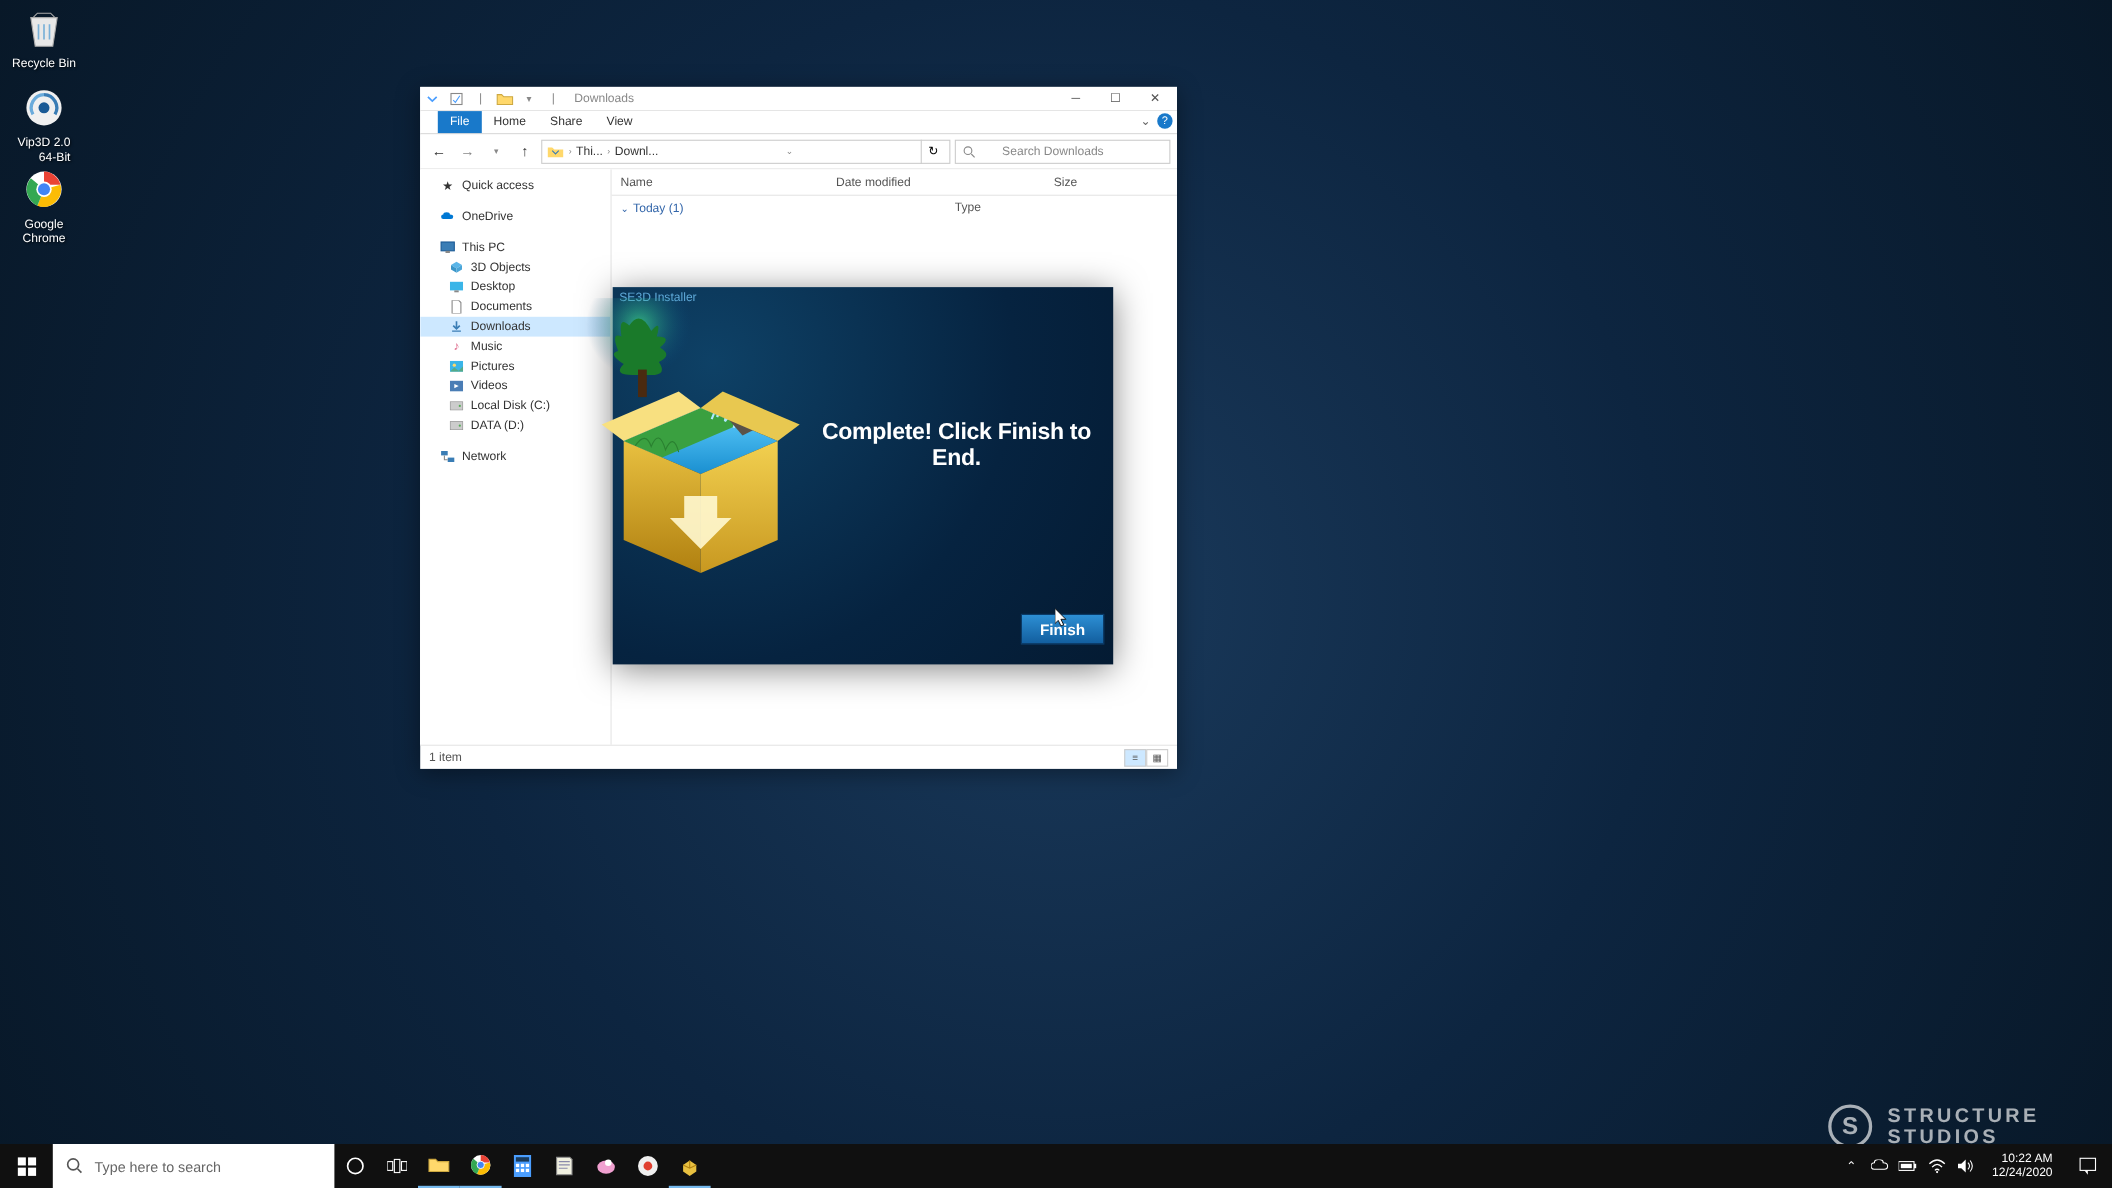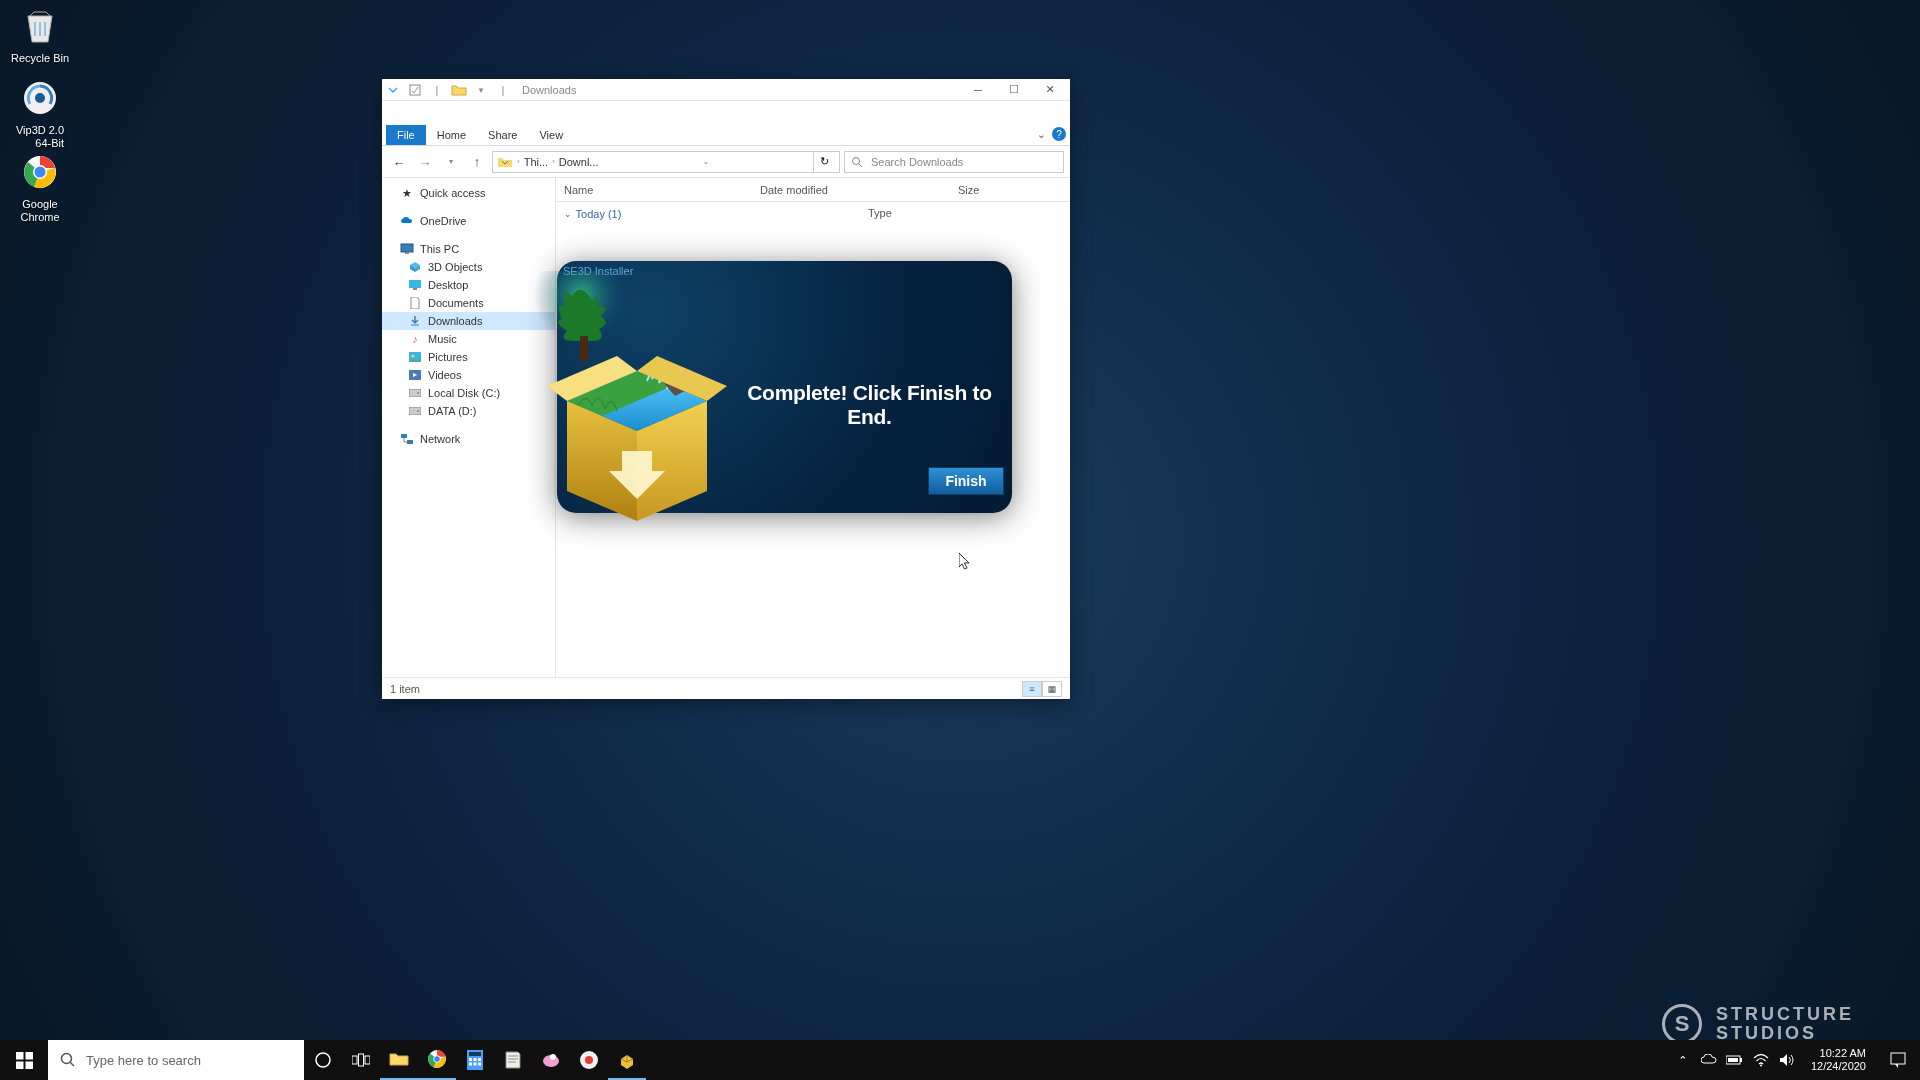--- a/index.html
+++ b/index.html
@@ -12,34 +12,34 @@
 
     
     .explorer { position: absolute; left: 382px; top: 79px; width: 688px; height: 620px; background: #fff; box-shadow: 0 4px 20px rgba(0,0,0,0.4); display: flex; flex-direction: column; }
     .titlebar { height: 22px; background: #fff; display: flex; align-items: center; padding: 0 2px; border-bottom: 1px solid #e5e5e5; }
     .titlebar-left { display: flex; align-items: center; gap: 4px; flex: 1; }
     .qat-icon { width: 18px; height: 18px; display: flex; align-items: center; justify-content: center; font-size: 11px; color: #4a9eff; }
     .title-text { font-size: 11px; color: #888; margin-left: 6px; }
     .win-controls { display: flex; }
     .win-btn { width: 36px; height: 22px; display: flex; align-items: center; justify-content: center; font-size: 11px; color: #555; cursor: pointer; }
 
-    .ribbon-tabs { height: 21px; background: #fff; display: flex; align-items: flex-end; padding-left: 4px; border-bottom: 1px solid #d9d9d9; position: relative; margin-top: 24px; }
+    .ribbon-tabs { height: 21px; background: #fff; display: flex; align-items: flex-end; padding-left: 16px; border-bottom: 1px solid #d9d9d9; position: relative; }
     .ribbon-tab { padding: 3px 10px; font-size: 11px; color: #333; cursor: pointer; border: 1px solid transparent; }
     .ribbon-tab.active { background: #1979ca; color: #fff; }
     .ribbon-right { position: absolute; right: 4px; top: 2px; display: flex; gap: 6px; align-items: center; }
     .ribbon-right span { font-size: 11px; cursor: pointer; }
 
     .nav-bar { height: 32px; background: #fff; display: flex; align-items: center; padding: 0 6px; gap: 4px; border-bottom: 1px solid #e5e5e5; }
     .nav-arrow { width: 22px; height: 22px; display: flex; align-items: center; justify-content: center; color: #888; cursor: pointer; border-radius: 2px; font-size: 13px; }
     .nav-arrow.enabled { color: #333; }
     .addr-bar { flex: 1; height: 22px; border: 1px solid #ccc; display: flex; align-items: center; padding: 0 4px; font-size: 11px; gap: 4px; background: #fff; }
     .addr-seg { cursor: pointer; color: #333; }
     .addr-chev { color: #888; font-size: 8px; }
     .refresh-btn { width: 22px; height: 22px; border-left: 1px solid #ccc; display: flex; align-items: center; justify-content: center; cursor: pointer; margin-left: auto; }
-    .search-box { width: 220px; height: 22px; border: 1px solid #ccc; display: flex; align-items: center; padding: 0 6px; font-size: 11px; color: #888; gap: 8px; }
+    .search-box { width: 196px; height: 22px; border: 1px solid #ccc; display: flex; align-items: center; padding: 0 6px; font-size: 11px; color: #888; gap: 24px; }
 
     .body-area { flex: 1; display: flex; background: #fff; }
     .nav-tree { width: 174px; border-right: 1px solid #e5e5e5; padding: 6px 0; overflow: auto; background: #fff; }
     .tree-item { padding: 2px 8px 2px 18px; font-size: 11px; color: #333; display: flex; align-items: center; gap: 6px; cursor: pointer; height: 18px; }
     .tree-item.indent1 { padding-left: 26px; }
     .tree-item.selected { background: #cde8ff; }
     .tree-icon { width: 14px; height: 14px; display: inline-flex; align-items: center; justify-content: center; font-size: 11px; }
     .tree-spacer { height: 10px; }
 
     .file-pane { flex: 1; display: flex; flex-direction: column; }
@@ -55,21 +55,21 @@
     .file-row .f-date { width: 108px; color: #555; }
     .file-row .f-type { width: 90px; color: #555; }
     .file-row .f-size { width: 80px; text-align: right; color: #555; }
 
     .status-bar { height: 22px; border-top: 1px solid #e5e5e5; display: flex; align-items: center; padding: 0 8px; font-size: 11px; color: #555; justify-content: space-between; }
     .view-toggle { display: flex; gap: 0; }
     .view-btn { width: 20px; height: 16px; border: 1px solid #ccc; display: flex; align-items: center; justify-content: center; cursor: pointer; font-size: 9px; }
     .view-btn.active { background: #cde8ff; }
 
     
-    .installer { position: absolute; left: 557px; top: 261px; width: 455px; height: 252px; background: radial-gradient(circle at 20% 20%, #0e4166 0%, #062340 60%, #041b33 100%); box-shadow: 0 4px 30px rgba(0,0,0,0.5); border-radius: 19px; }
+    .installer { position: absolute; left: 557px; top: 261px; width: 455px; height: 343px; background: radial-gradient(circle at 20% 20%, #0e4166 0%, #062340 60%, #041b33 100%); box-shadow: 0 4px 30px rgba(0,0,0,0.5); }
     .installer-title { position: absolute; left: 6px; top: 4px; font-size: 11px; color: #5fa9d8; }
     .installer-msg { position: absolute; left: 190px; top: 120px; right: 20px; font-size: 21px; font-weight: 700; color: #fff; text-align: center; font-family: "Segoe UI", sans-serif; letter-spacing: -0.3px; }
     .finish-btn { position: absolute; right: 8px; bottom: 18px; width: 76px; height: 28px; background: linear-gradient(#2d8fd4, #125e9e); border: 1px solid #0c3c6a; color: #fff; font-size: 14px; font-weight: 600; display: flex; align-items: center; justify-content: center; cursor: pointer; }
     .installer-art { position: absolute; left: -40px; top: 10px; width: 240px; height: 290px; pointer-events: none; }
     .cursor-arrow { position: absolute; left: 959px; top: 553px; width: 12px; height: 18px; z-index: 999; }
 
     
     .watermark { position: absolute; right: 66px; bottom: 36px; display: flex; align-items: center; gap: 14px; opacity: 0.65; color: #fff; }
     .watermark .wm-icon { width: 40px; height: 40px; border: 3px solid #fff; border-radius: 50%; display: flex; align-items: center; justify-content: center; font-weight: 700; font-size: 22px; }
     .watermark .wm-text { font-size: 18px; font-weight: 600; letter-spacing: 3px; line-height: 1.05; }

